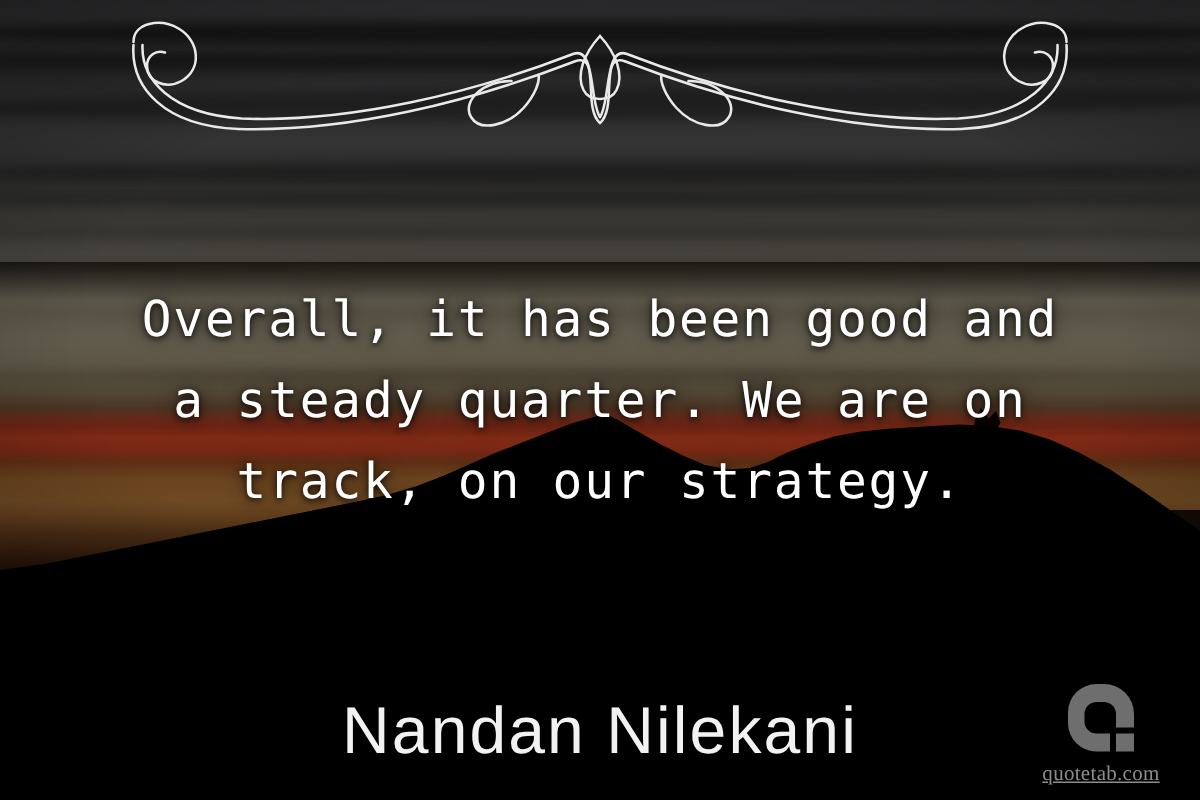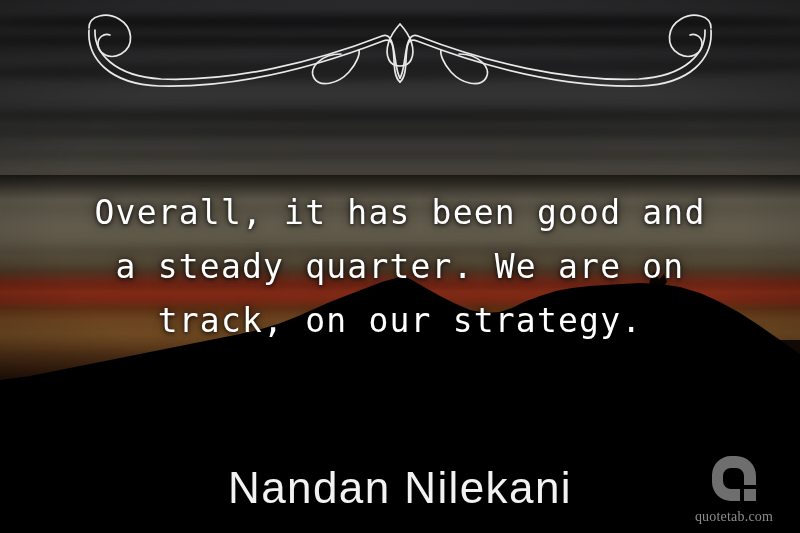--- a/index.html
+++ b/index.html
@@ -129,20 +129,21 @@
     text-align: center;
   }
   .logo-mark { display: block; margin: 0 auto; }
   .logo-text {
     display: block;
     margin-top: 2px;
     color: #8d8d8d;
     font-family: "Liberation Serif", "DejaVu Serif", serif;
     font-size: 14px;
     letter-spacing: .2px;
+    text-decoration: underline;
   }
 </style>
 </head>
 <body>
 
 <div id="card">
 
   <div class="bg-sky"></div>
   <div class="cloud c1"></div>
   <div class="cloud c2"></div>

